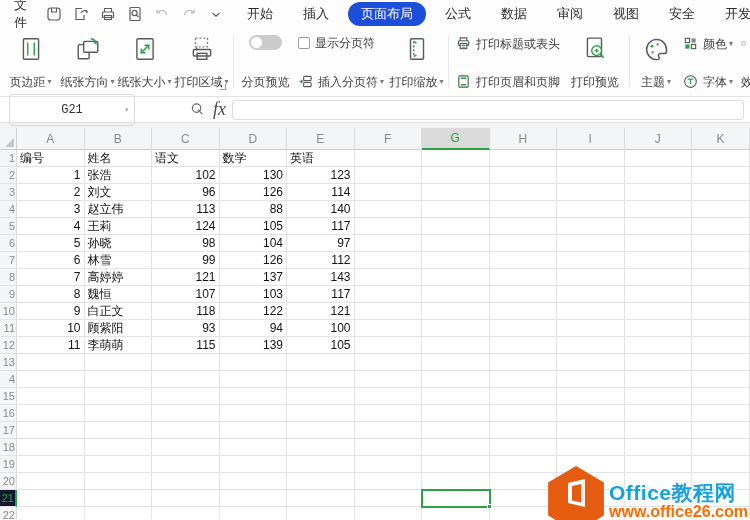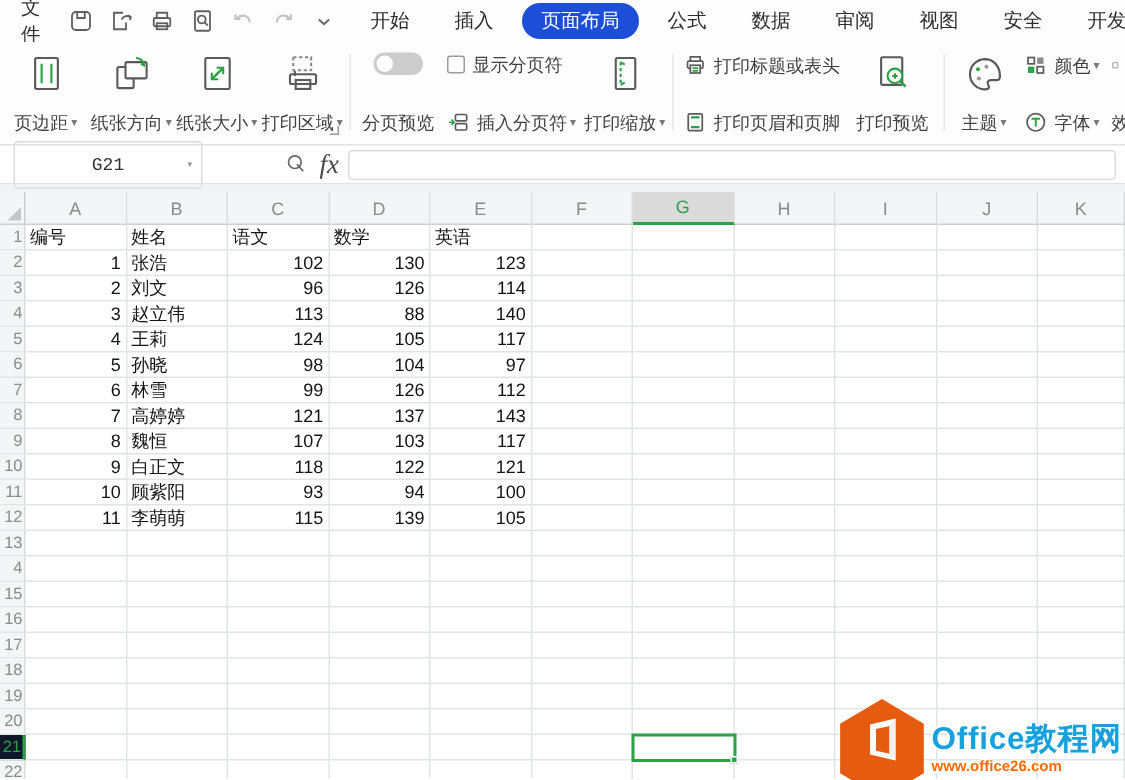--- a/index.html
+++ b/index.html
@@ -76,21 +76,21 @@
                     background:#2ba245; border:1px solid #fff; }
   
   .wm { position:absolute; right:0; bottom:0; display:flex; align-items:flex-end; z-index:5; }
   .hex { width:62px; height:66px; background:#e55c10; margin-bottom:-12px; position:relative;
          clip-path:polygon(50% 0%,95% 25%,95% 75%,50% 100%,5% 75%,5% 25%); flex:none;
          display:flex; align-items:center; justify-content:center; }
   .hex svg { width:30px; height:34px; margin-bottom:8px; }
   .wm-text { display:flex; flex-direction:column; align-items:flex-start; margin:0 2px 0 2px; padding-bottom:1px; }
   .wm-title { font-size:21px; font-weight:bold; color:#17a2de; line-height:23px; letter-spacing:0.5px;
               text-shadow:-1px -1px 0 #fff,1px -1px 0 #fff,-1px 1px 0 #fff,1px 1px 0 #fff; }
-  .wm-url { font-size:10px; font-weight:bold; color:#ff6b00; line-height:15px;
+  .wm-url { font-size:16px; font-weight:bold; color:#ff6b00; line-height:15px;
             text-shadow:-1px -1px 0 #fff,1px -1px 0 #fff,-1px 1px 0 #fff,1px 1px 0 #fff; }
 </style>
 </head>
 <body>
 
 <div class="titlebar">
   <div class="menu-burger">
       <span></span>
       <span></span>
       <span></span>

